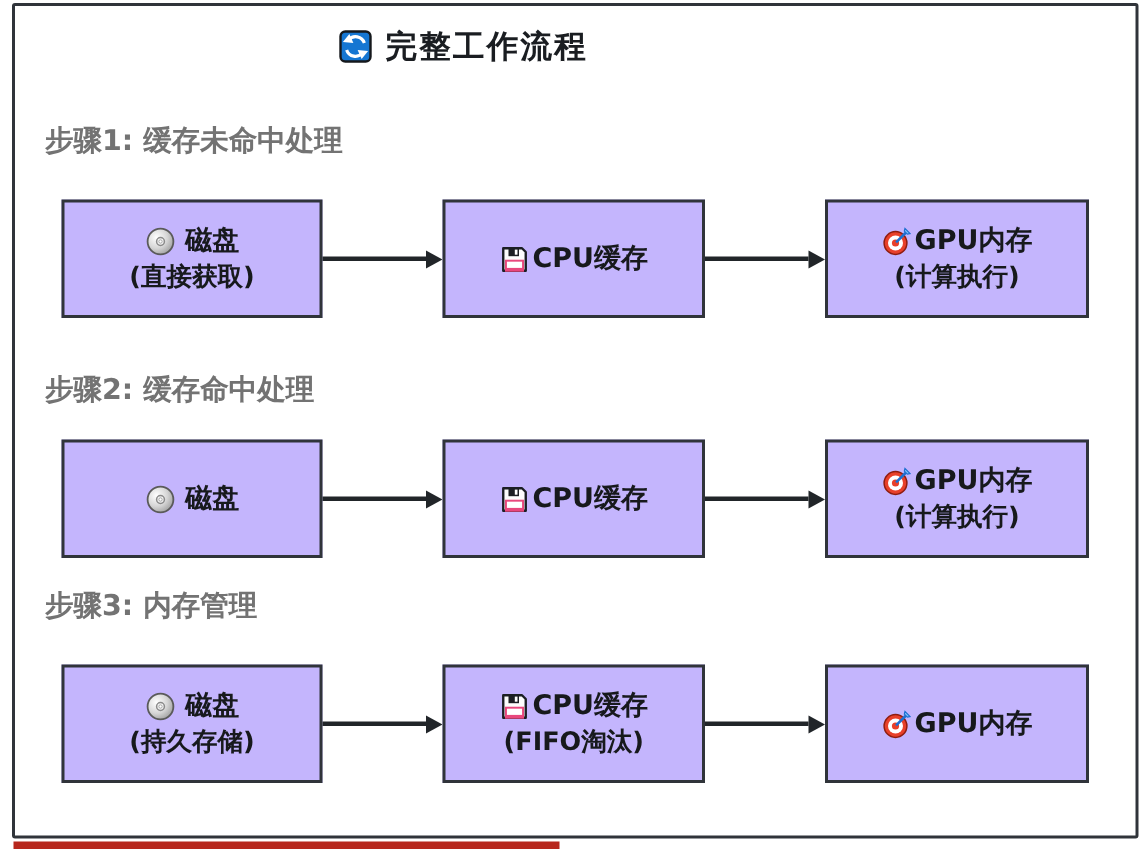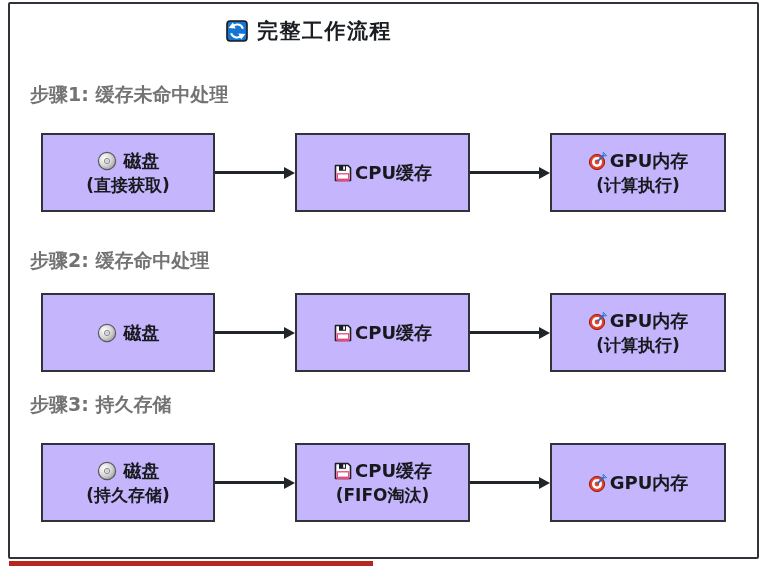--- a/index.html
+++ b/index.html
@@ -178,21 +178,21 @@
             <line x1="17" y1="3" x2="9.4" y2="10.6" stroke="#1e6fd0" stroke-width="1.8"></line>
             <polygon points="15.3,1.3 18.7,4.7 16.9,5.1 14.9,3.1" fill="#7fc4f8" stroke="#1e6fd0" stroke-width="0.8"></polygon>
           </svg>
         </span>
         <span>GPU内存</span>
       </div>
       <div class="node-line2">(计算执行)</div>
     </div>
   </div>
 
-  <div class="step-label" style="top:393px;">步骤3: 持久存储</div>
+  <div class="step-label" style="top:393px;">步骤3: 内存管理</div>
   <div class="row" style="top:443px;">
     <div class="node" style="left:41px; width:174px;">
       <div class="node-line1 gap-wide">
         <span>
           <svg width="20" height="20" viewBox="0 0 20 20">
             <circle cx="10" cy="10" r="8.6" fill="url(#cdg)" stroke="#5a5a5a" stroke-width="1.2"></circle>
             <circle cx="10" cy="10" r="2.6" fill="#f2f2f2" stroke="#8a8a8a" stroke-width="1"></circle>
             <circle cx="10" cy="10" r="1.1" fill="#ffffff" stroke="#9f9f9f" stroke-width="0.6"></circle>
           </svg>
         </span>

